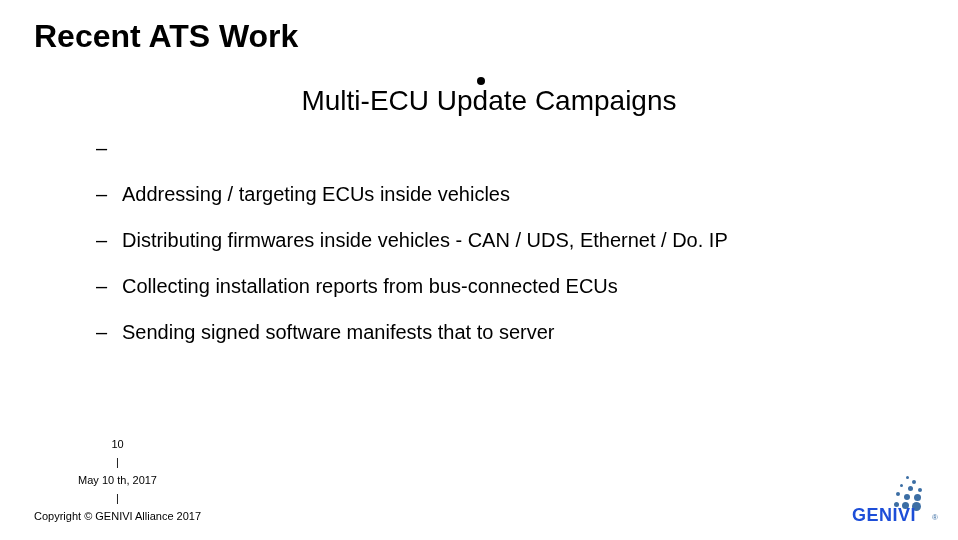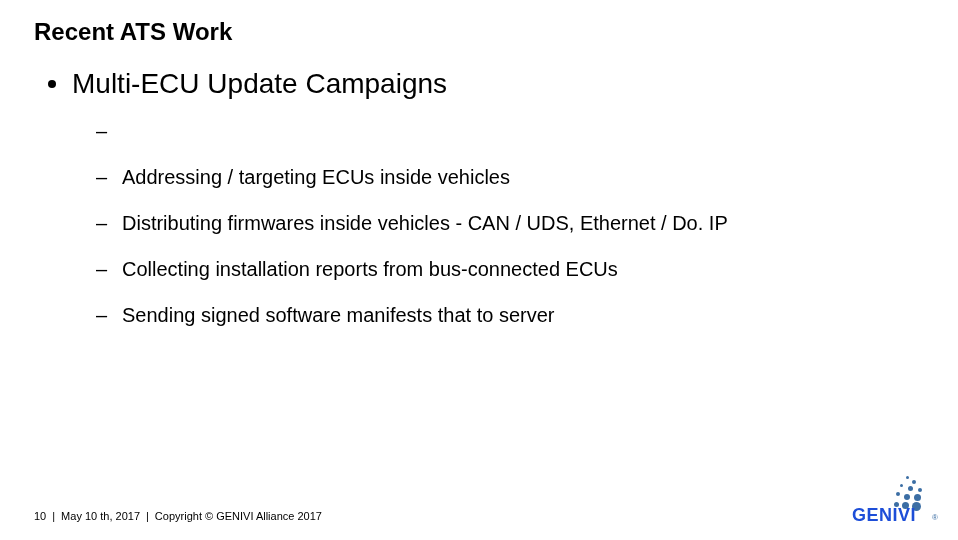--- a/index.html
+++ b/index.html
@@ -1,26 +1,26 @@
 <!DOCTYPE html>
 <html><head>
 <meta charset="utf-8">
 <style>
   * { margin: 0; padding: 0; box-sizing: border-box; }
   html, body { width: 958px; height: 540px; font-family: Arial, Helvetica, sans-serif; background: #fff; color: #000; }
   .slide { width: 958px; height: 540px; position: relative; padding: 18px 28px 0 34px; }
-  .title { font-size: 24px; font-weight: 700; margin-bottom: 22px; }
-  .h1-row { display: flex; align-items: center; margin-left: 14px; margin-bottom: 18px; }
+  .title { font-size: 32px; font-weight: 700; margin-bottom: 22px; }
+  .h1-row { display: flex; align-items: center; margin-left: 14px; margin-bottom: 18px; flex-direction: column; }
   .bullet-dot { width: 8px; height: 8px; border-radius: 50%; background: #000; margin-right: 16px; flex-shrink: 0; }
   .h1-text { font-size: 28px; font-weight: 400; }
   .sub-list { margin-left: 62px; }
   .sub-row { display: flex; align-items: flex-start; margin-bottom: 20px; }
   .dash { width: 10px; margin-right: 16px; font-size: 20px; line-height: 26px; flex-shrink: 0; }
   .sub-text { font-size: 20px; line-height: 26px; }
-  .footer { position: absolute; left: 34px; bottom: 18px; font-size: 11px; color: #000; display: flex; gap: 6px; align-items: center; }
+  .footer { position: absolute; left: 34px; bottom: 18px; font-size: 11px; color: #000; display: flex; gap: 6px; align-items: center; flex-direction: column; }
   .footer-sep { }
   .logo { position: absolute; right: 22px; bottom: 10px; width: 86px; height: 56px; }
   .logo-text { position: absolute; bottom: 4px; left: 2px; font-size: 18px; font-weight: 700; color: #1d4ed8; letter-spacing: 0.5px; }
   .logo-reg { position: absolute; bottom: 8px; right: -2px; font-size: 8px; color: #3c6ea4; }
   .logo-dots { position: absolute; top: 0; right: 8px; width: 40px; height: 40px; }
   .ld { position: absolute; border-radius: 50%; background: #3c6ea4; }
 </style>
 </head>
 <body>
 

